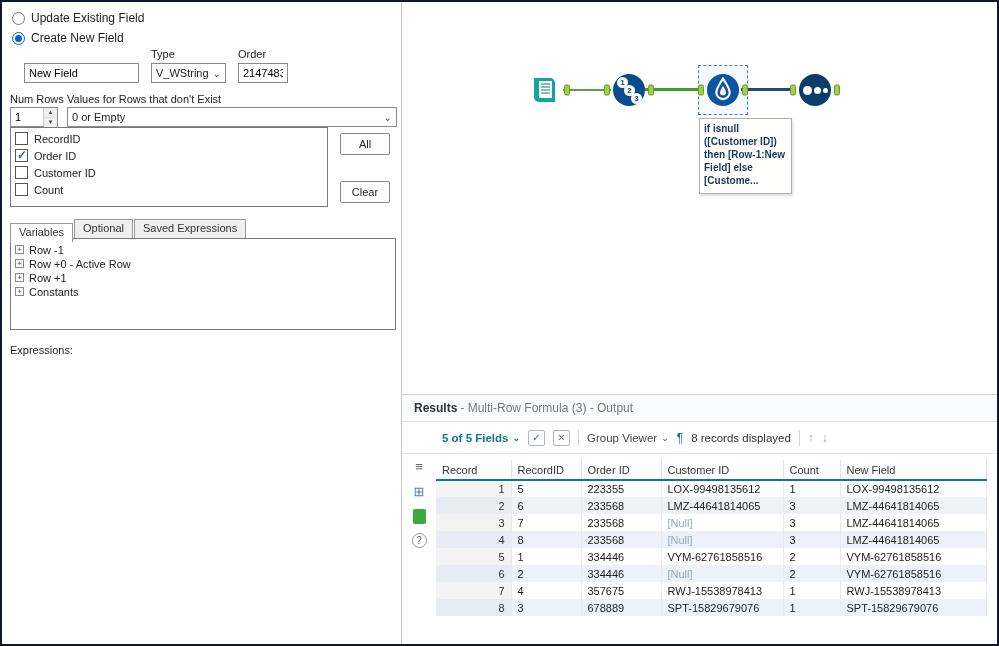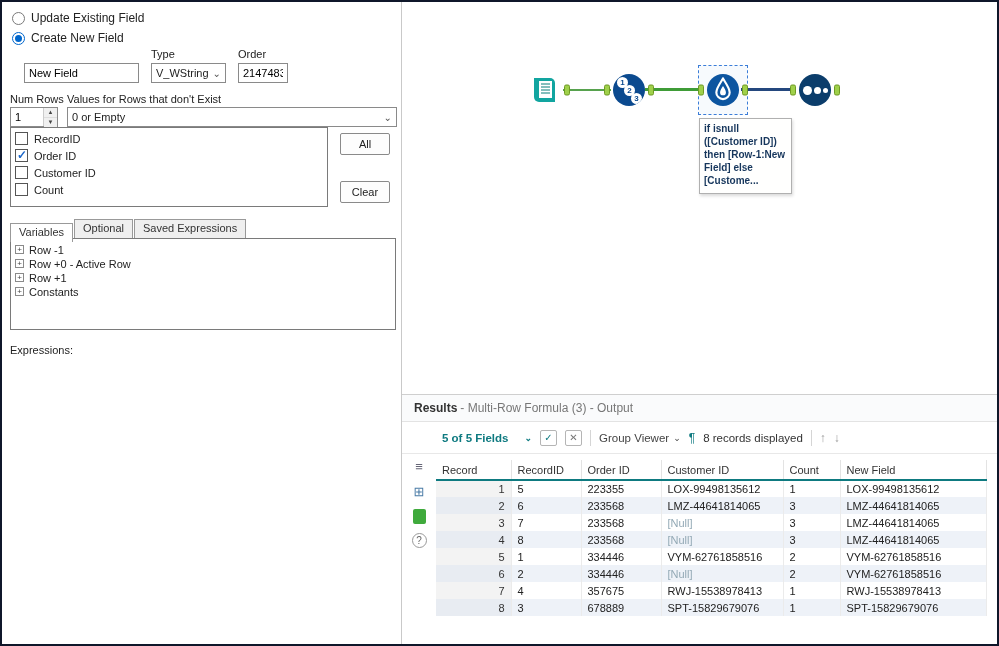--- a/index.html
+++ b/index.html
@@ -56,21 +56,21 @@
   .annotation{position:absolute;background:#fffffe;border:1px solid #b0b0b0;box-shadow:1px 2px 3px rgba(0,0,0,0.15);font-size:10px;line-height:13px;padding:3px 4px;color:#16365c;white-space:pre-line}
   .annotation.back{color:#555;z-index:1;white-space:pre-line}
   .annotation.front{z-index:2;font-weight:bold}
 
   
   .results{flex:1;display:flex;flex-direction:column;background:#fff;min-height:0}
   .res-header{height:27px;display:flex;align-items:center;padding-left:12px;font-size:12px;background:#fafbfc;border-bottom:1px solid #e3e3e3}
   .res-header .t1{font-weight:bold;color:#333}
   .res-header .t2{color:#777;margin-left:3px}
   .res-toolbar{height:32px;display:flex;align-items:center;gap:8px;padding-left:40px;border-bottom:1px solid #e8e8e8;font-size:11.5px}
-  .teal-dd{color:#0e7a80;font-weight:bold;display:flex;align-items:center;gap:16px;cursor:default}
+  .teal-dd{color:#0e7a80;font-weight:bold;display:flex;align-items:center;gap:4px;cursor:default}
   .dd2{color:#444;display:flex;align-items:center;gap:4px;cursor:default}
   .caret{font-size:9px;color:inherit}
   .tb-icon{color:#666;font-size:12px;cursor:default}
   .tb-icon.box{border:1px solid #b5b5b5;border-radius:2px;width:17px;height:16px;text-align:center;line-height:14px;font-size:10px;color:#0e7a80}
   .tb-icon.box.x{color:#777}
   .tb-sep{width:1px;height:16px;background:#d5d5d5}
   .pilcrow{color:#0e7a80;font-size:12px}
   .records{color:#333}
   .arrow{color:#9a9a9a;font-size:12px}
   .res-body{flex:1;display:flex;min-height:0}

